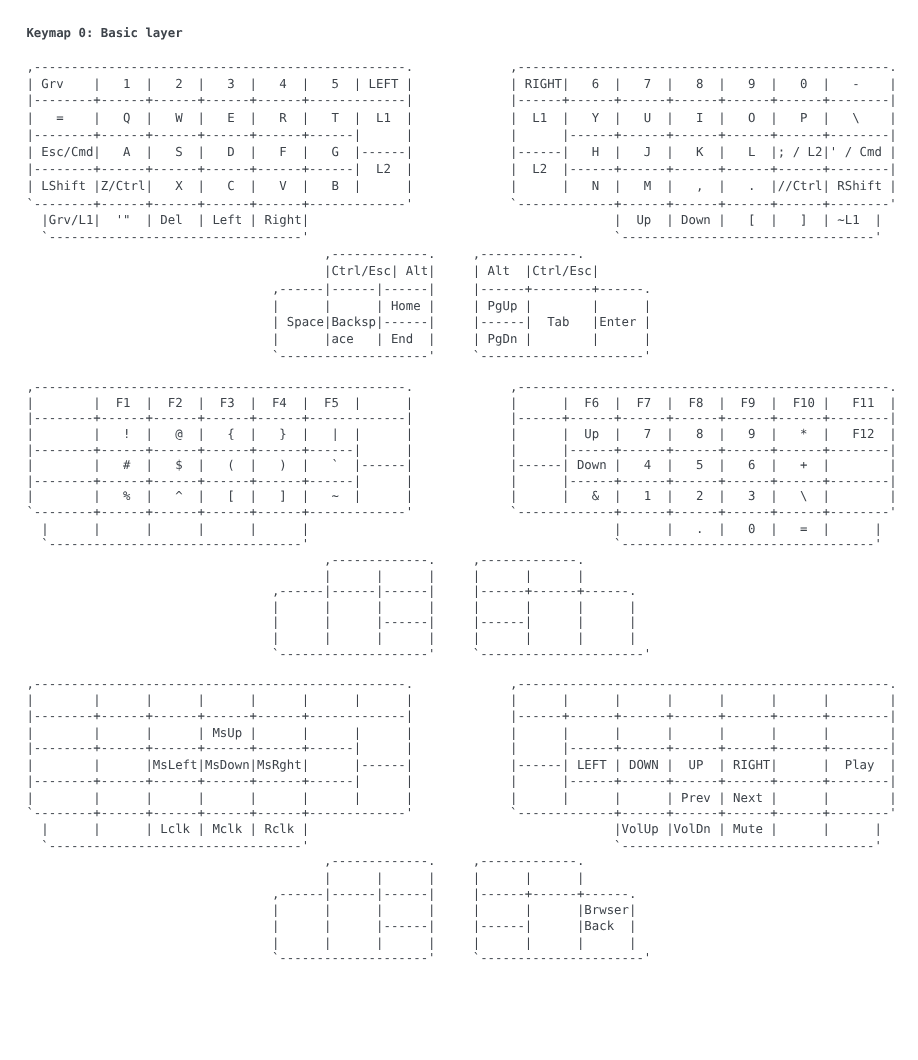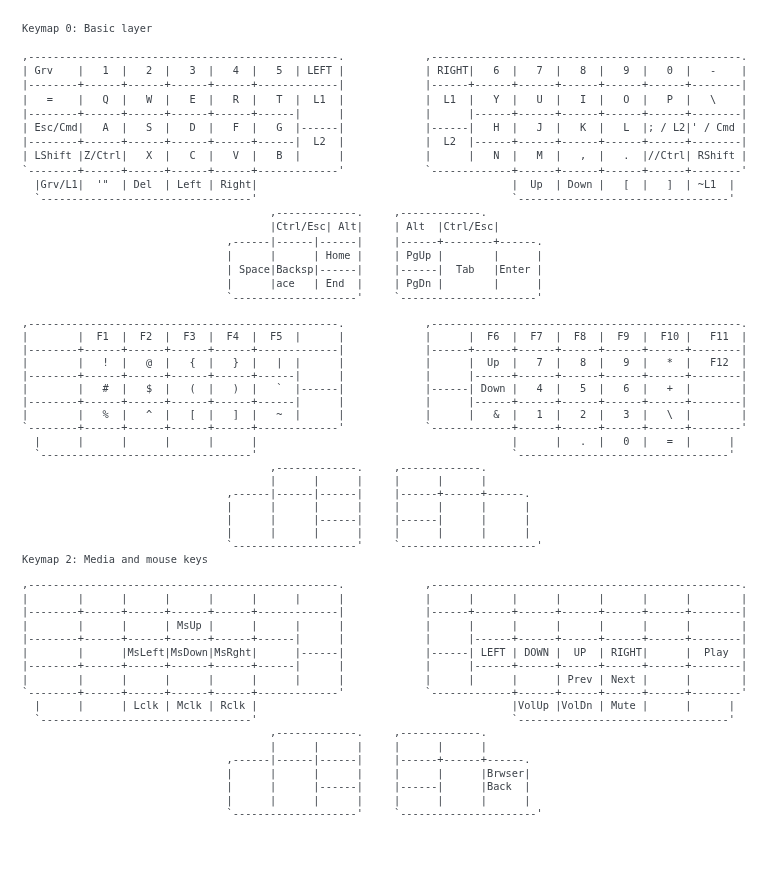--- a/index.html
+++ b/index.html
@@ -15,21 +15,21 @@
   .doc {
     padding: 21px 0 0 22px;
     font-family: "DejaVu Sans Mono", "Liberation Mono", monospace;
     color: #3d434a;
   }
   .km-title {
     font-size: 10.3px;
     line-height: 14px;
     height: 14px;
     white-space: pre;
-    font-weight: normal;
+    font-weight: bold;
   }
   .km-art {
     margin: 0;
     font-size: 10.3px;
     white-space: pre;
     font-family: "DejaVu Sans Mono", "Liberation Mono", monospace;
   }
   .art0 { line-height: 14.2px;  margin-top: 14px; }
   .t1   { margin-top: 40px; }
   .art1 { line-height: 13.1px;  margin-top: 12px; }
@@ -73,21 +73,20 @@
   |      |      |      |      |      |                                         |      |   .  |   0  |   =  |      |
   `----------------------------------'                                         `----------------------------------'
                                         ,-------------.     ,-------------.
                                         |      |      |     |      |      |
                                  ,------|------|------|     |------+------+------.
                                  |      |      |      |     |      |      |      |
                                  |      |      |------|     |------|      |      |
                                  |      |      |      |     |      |      |      |
                                  `--------------------'     `----------------------'</pre>
 
-  <div class="km-title t2">Keymap 2: Media and mouse keys</div>
   <pre class="km-art art2">,--------------------------------------------------.             ,--------------------------------------------------.
 |        |      |      |      |      |      |      |             |      |      |      |      |      |      |        |
 |--------+------+------+------+------+-------------|             |------+------+------+------+------+------+--------|
 |        |      |      | MsUp |      |      |      |             |      |      |      |      |      |      |        |
 |--------+------+------+------+------+------|      |             |      |------+------+------+------+------+--------|
 |        |      |MsLeft|MsDown|MsRght|      |------|             |------| LEFT | DOWN |  UP  | RIGHT|      |  Play  |
 |--------+------+------+------+------+------|      |             |      |------+------+------+------+------+--------|
 |        |      |      |      |      |      |      |             |      |      |      | Prev | Next |      |        |
 `--------+------+------+------+------+-------------'             `-------------+------+------+------+------+--------'
   |      |      | Lclk | Mclk | Rclk |                                         |VolUp |VolDn | Mute |      |      |

